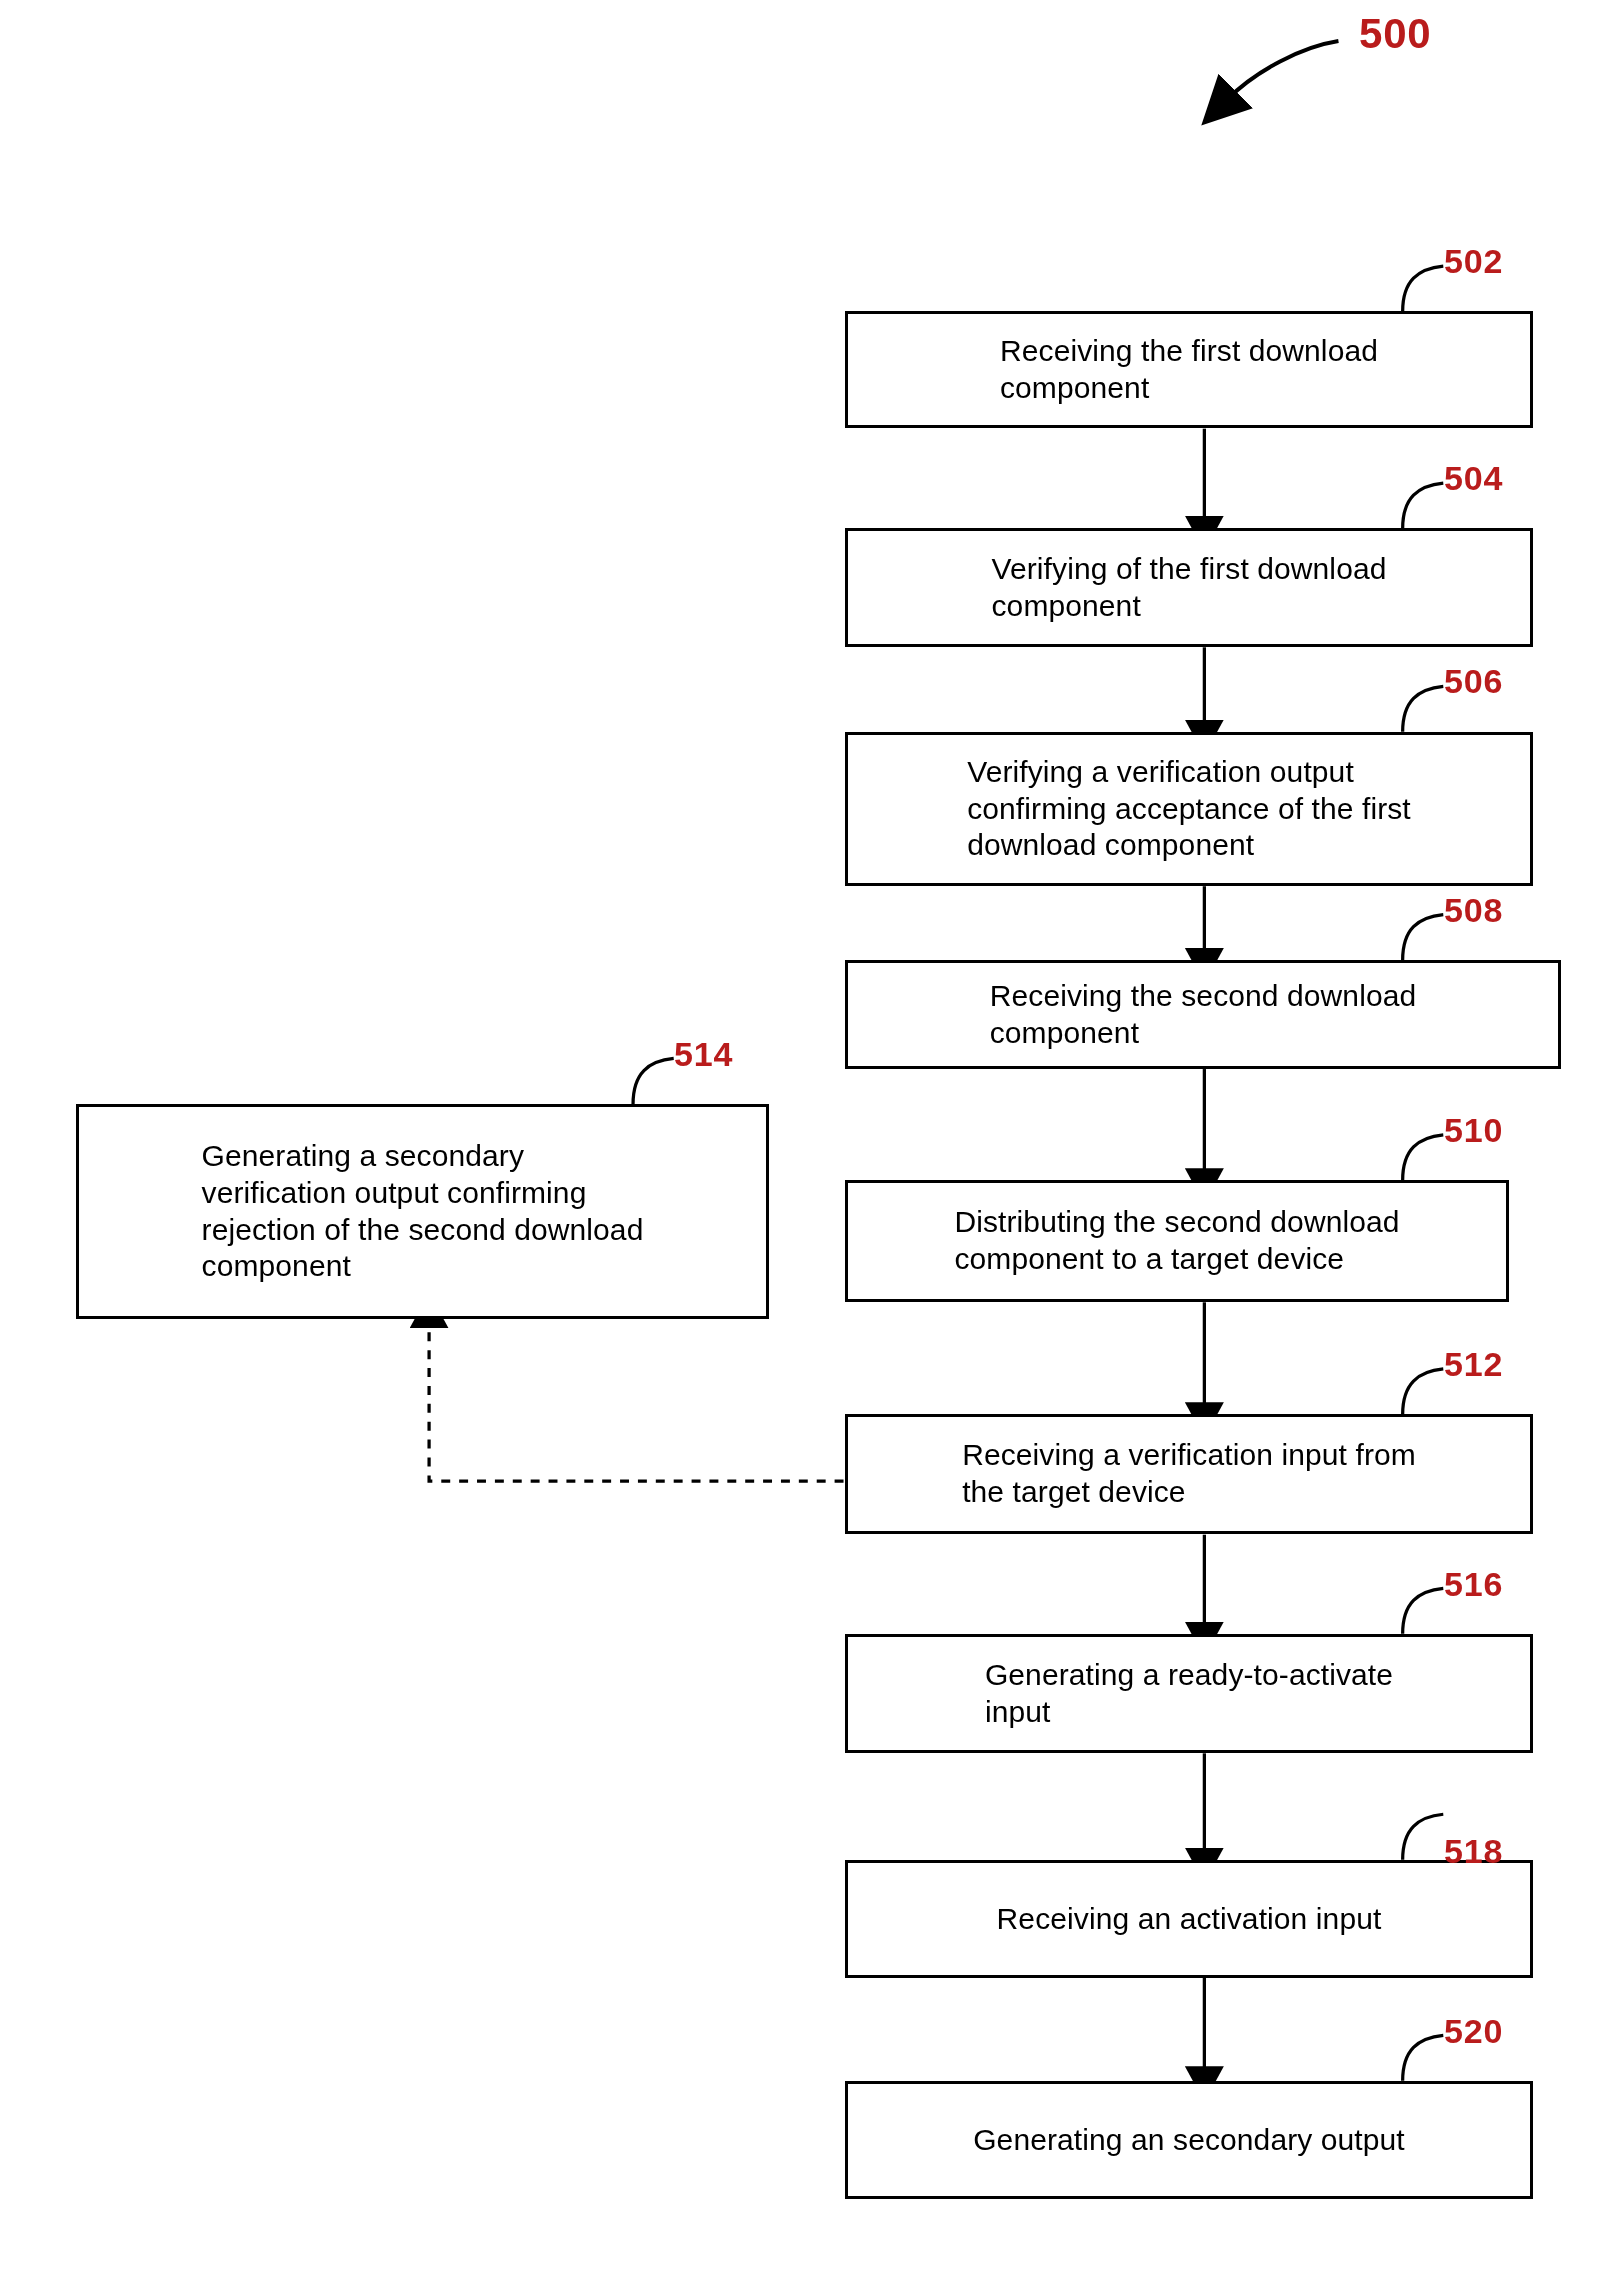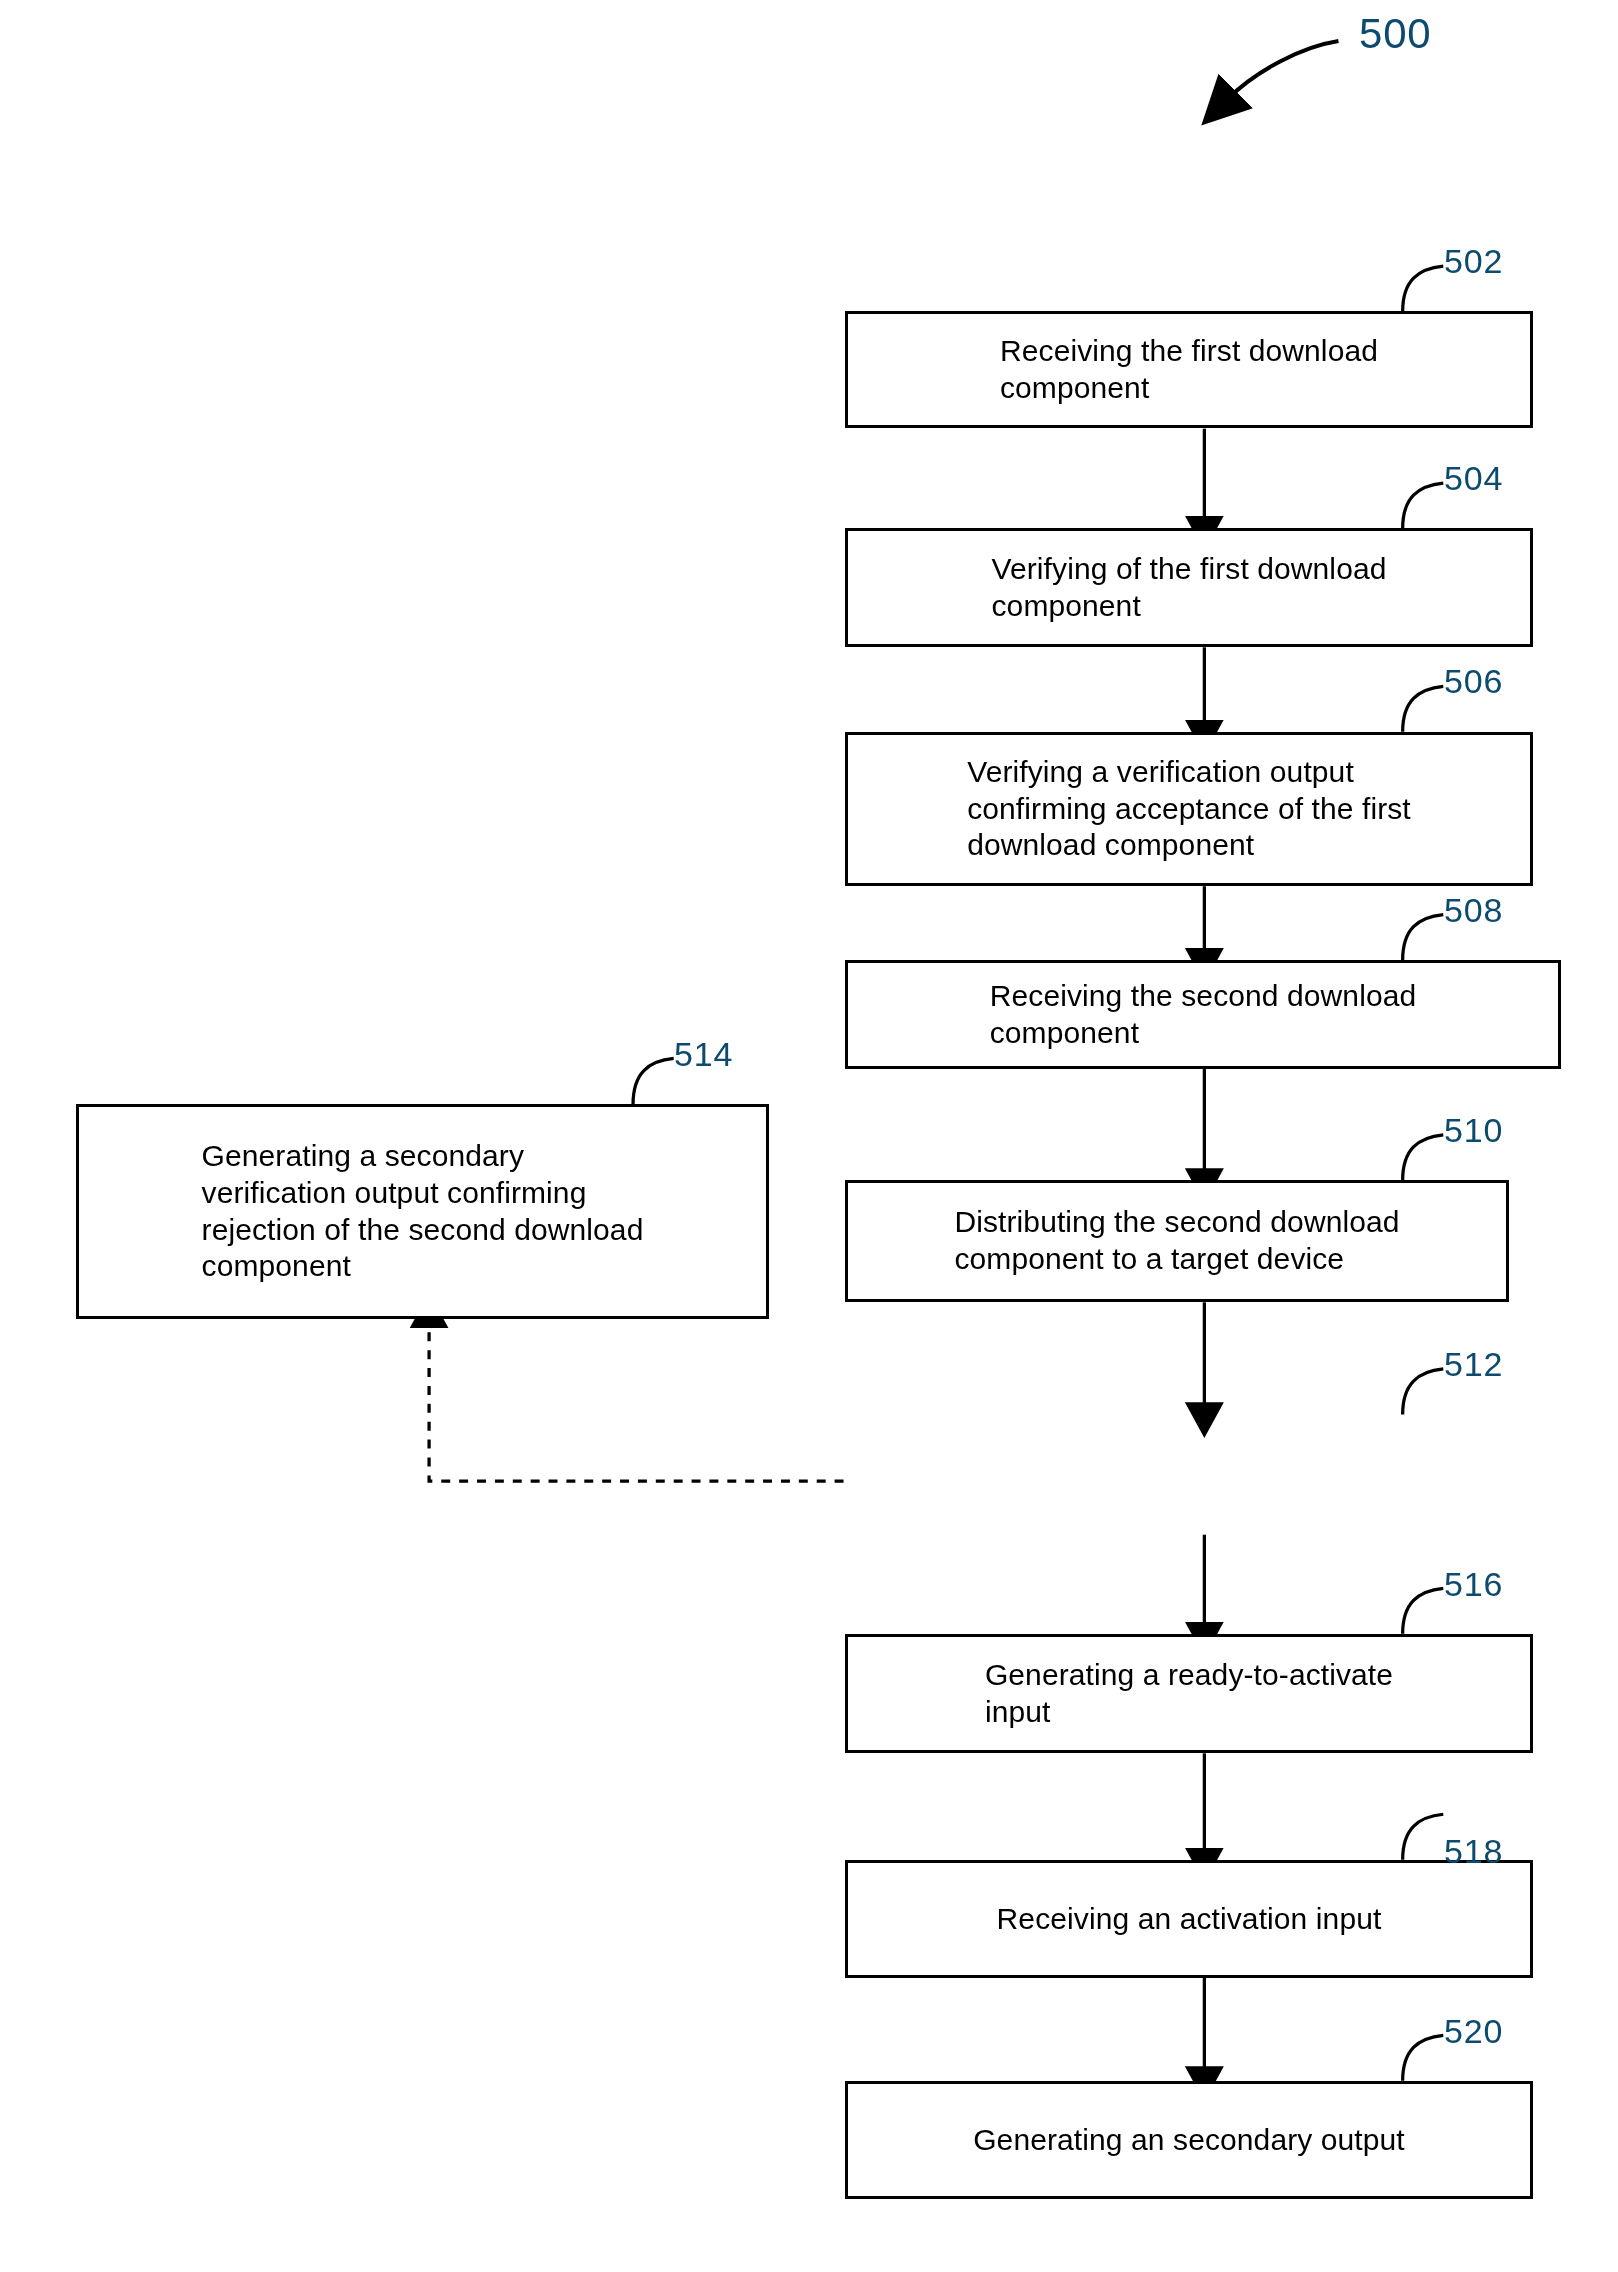--- a/index.html
+++ b/index.html
@@ -35,22 +35,23 @@
     letter-spacing: 0.1px;
     padding: 3.3px 9.8px;
     white-space: pre-line;
   }
 
   
   .ref {
     position: absolute;
     font-size: 34px;
     letter-spacing: 0.8px;
-    color: #0c4a6e;
+    color: #b91c1c;
     white-space: nowrap;
+    font-weight: bold;
   }
 
   
   #overlay {
     position: absolute;
     left: 0;
     top: 0;
     width: 1618px;
     height: 2273px;
     pointer-events: none;
@@ -120,20 +121,22 @@
   <div class="ref" style="left:1444px; top:662px;">506</div>
 
   <div class="node" style="left:845px; top:960px; width:716px; height:109px;">Receiving the second download
 component</div>
   <div class="ref" style="left:1444px; top:891px;">508</div>
 
   <div class="node" style="left:845px; top:1180px; width:664px; height:122px;">Distributing the second download
 component to a target device</div>
   <div class="ref" style="left:1444px; top:1111px;">510</div>
 
+  <div class="node" style="left:845px; top:1414px; width:688px; height:120px;">Receiving a verification input from
+the target device</div>
   <div class="ref" style="left:1444px; top:1345px;">512</div>
 
   <div class="node" style="left:76px; top:1104px; width:693px; height:215px;">Generating a secondary
 verification output confirming
 rejection of the second download
 component</div>
   <div class="ref" style="left:674px; top:1035px;">514</div>
 
   <div class="node" style="left:845px; top:1634px; width:688px; height:119px;">Generating a ready-to-activate
 input</div>

